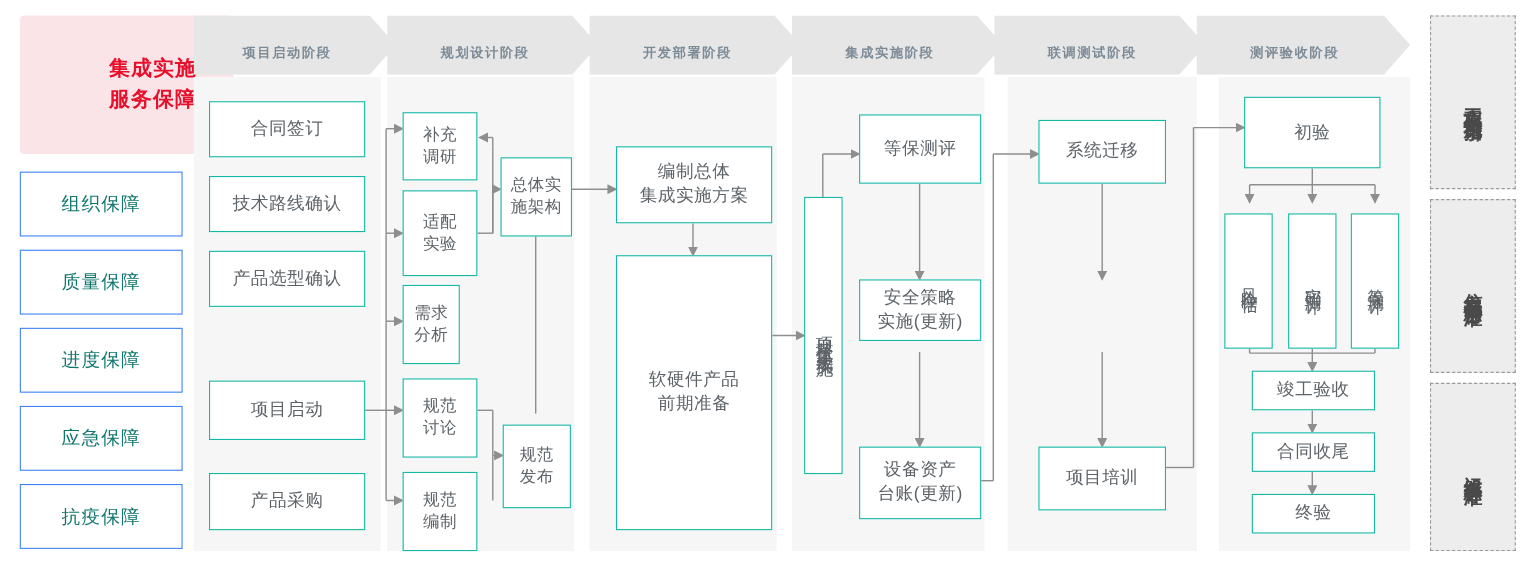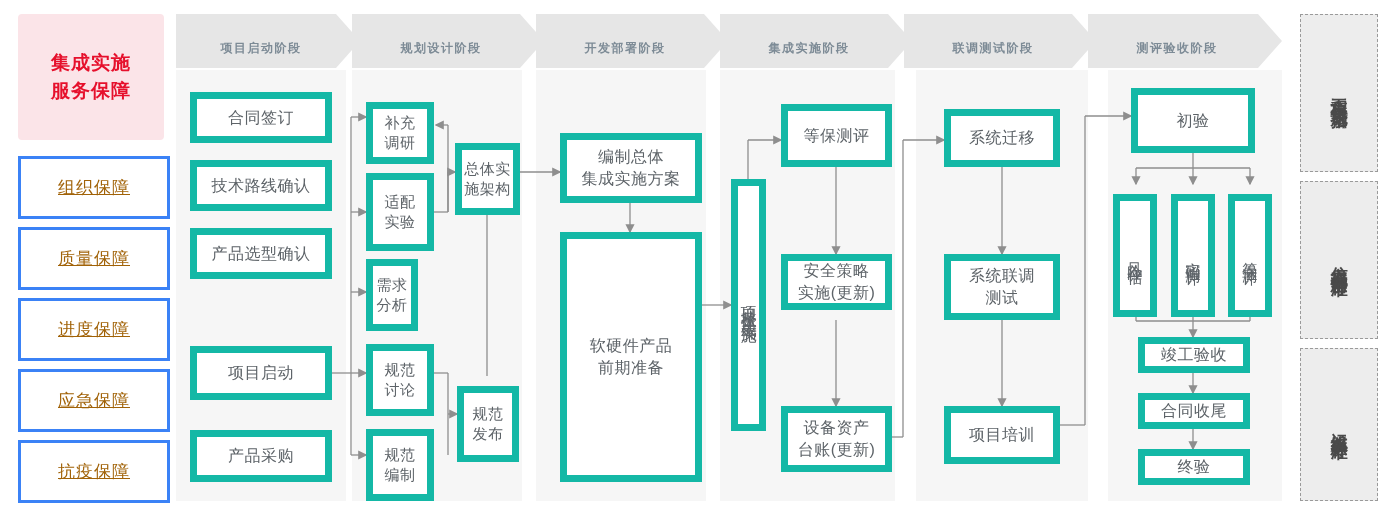--- a/index.html
+++ b/index.html
@@ -7,42 +7,43 @@
   #root{position:relative;width:1391px;height:515px;overflow:hidden;}
 
   
   .left-panel{position:absolute;left:18px;top:14px;width:146px;height:487px;}
   .guarantee-head{
     position:absolute;left:0;top:0;width:146px;height:126px;
     background:#fbe4e8;border-radius:4px;
     display:flex;align-items:center;justify-content:center;
     color:#e6102c;font-weight:bold;font-size:19px;line-height:1.45;text-align:center;
     letter-spacing:1px;
+    padding-left:48px;
   }
   .guarantee-item{
     position:absolute;left:0;width:146px;height:57px;
-    background:#ffffff;border:3px solid #3b82f6;
+    background:#ffffff;border:1px solid #3b82f6;
     display:flex;align-items:center;justify-content:center;
-    color:#a16207;font-size:17px;letter-spacing:1px;text-decoration:underline;
+    color:#0f766e;font-size:17px;letter-spacing:1px;
   }
 
   
   .banner{position:absolute;left:176px;top:14px;height:54px;width:1106px;}
   .banner svg{display:block;}
   .banner-label{
     position:absolute;top:0;height:68px;display:flex;align-items:center;justify-content:center;
     font-size:12px;font-weight:bold;color:#7d8b96;letter-spacing:1.5px;pointer-events:none;
   }
 
   
   .col{position:absolute;top:70px;height:431px;background:#f6f6f6;}
 
   
   .node{
-    position:absolute;background:#ffffff;border:7px solid #14b8a6;
+    position:absolute;background:#ffffff;border:1px solid #14b8a6;
     display:flex;align-items:center;justify-content:center;text-align:center;
     color:#5d6368;font-size:16px;line-height:1.35;letter-spacing:.5px;
     box-sizing:border-box;
   }
   .node.sm{font-size:15px;margin-top:10px;}
   .node.vert{
     writing-mode:vertical-rl;text-orientation:upright;
     letter-spacing:3px;line-height:1.15;
   }
 
@@ -212,23 +213,20 @@
   <div class="node vert" style="left:731px;top:179px;width:35px;height:252px">项目整体集成实施</div>
   <div class="node" style="left:781px;top:104px;width:111px;height:63px">等保测评</div>
   <div class="node" style="left:781px;top:254px;width:111px;height:56px">
     <div><span>安全策略</span><br><span>实施(更新)</span></div>
   </div>
   <div class="node" style="left:781px;top:406px;width:111px;height:66px">
     <div><span>设备资产</span><br><span>台账(更新)</span></div>
   </div>
 
   <div class="node" style="left:944px;top:109px;width:116px;height:58px">系统迁移</div>
-  <div class="node" style="left:944px;top:254px;width:116px;height:66px">
-    <div><span>系统联调</span><br><span>测试</span></div>
-  </div>
   <div class="node" style="left:944px;top:406px;width:116px;height:58px">项目培训</div>
 
   <div class="node" style="left:1131px;top:88px;width:124px;height:65px">初验</div>
   <div class="node vert sm" style="left:1113px;top:184px;width:44px;height:123px">风险评估</div>
   <div class="node vert sm" style="left:1171px;top:184px;width:44px;height:123px">密码测评</div>
   <div class="node vert sm" style="left:1228px;top:184px;width:44px;height:123px">等保测评</div>
   <div class="node" style="left:1138px;top:337px;width:112px;height:36px">竣工验收</div>
   <div class="node" style="left:1138px;top:393px;width:112px;height:36px">合同收尾</div>
   <div class="node" style="left:1138px;top:449px;width:112px;height:36px">终验</div>
 

